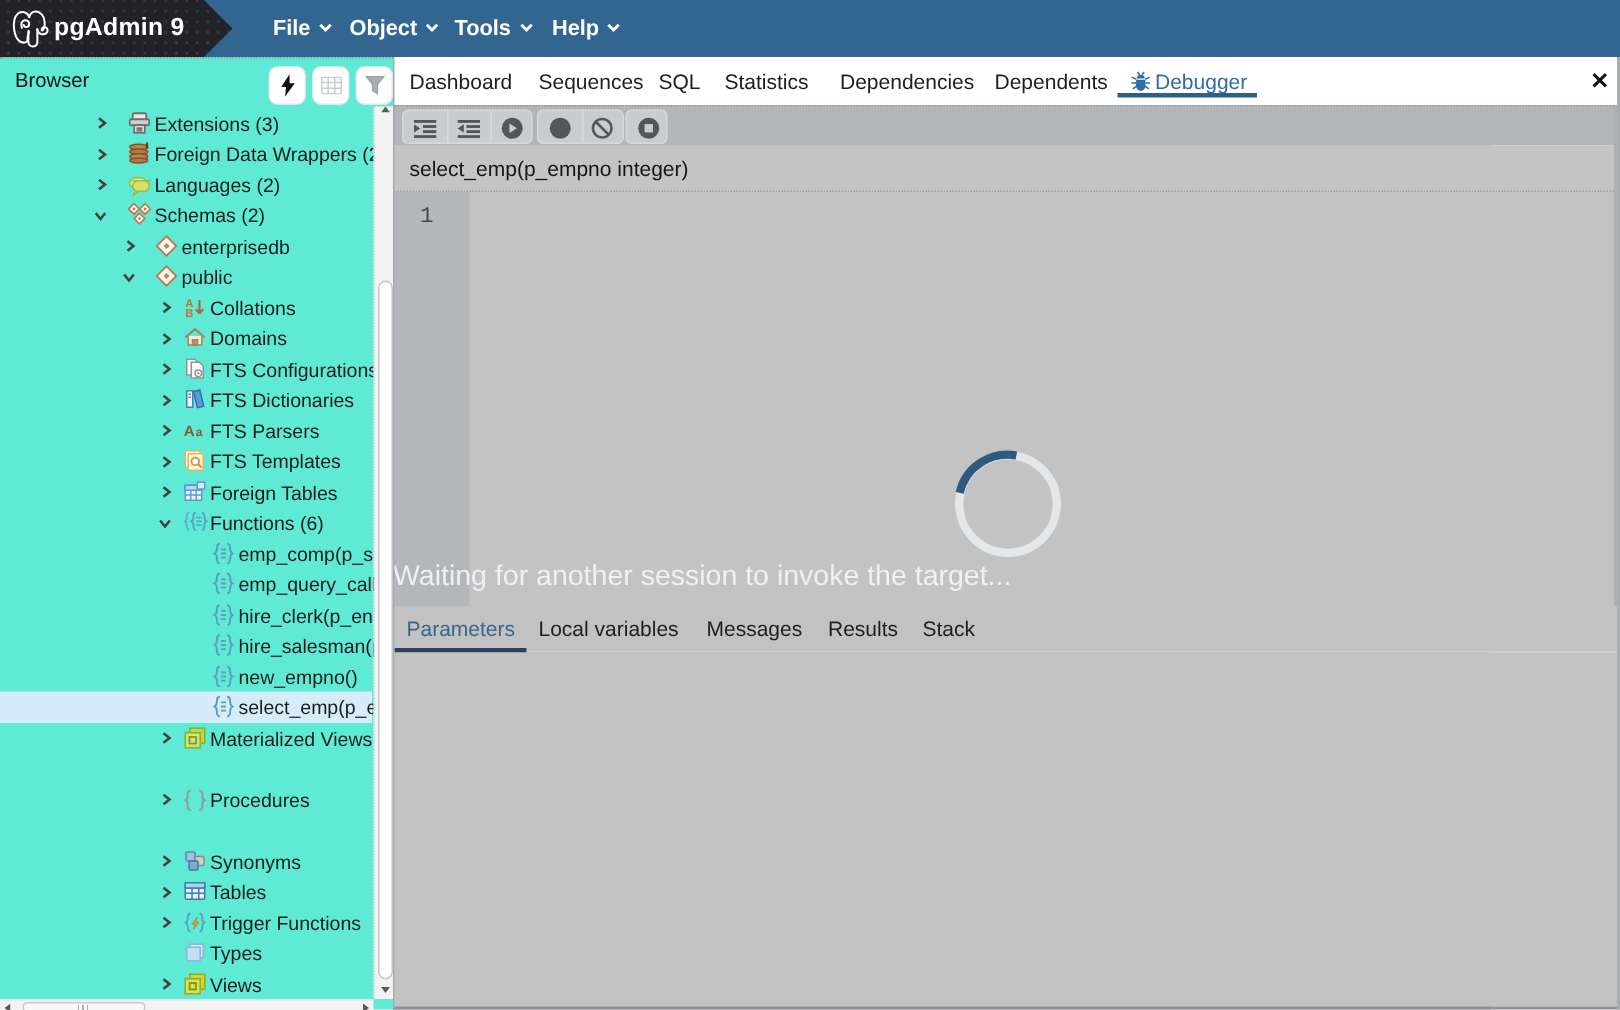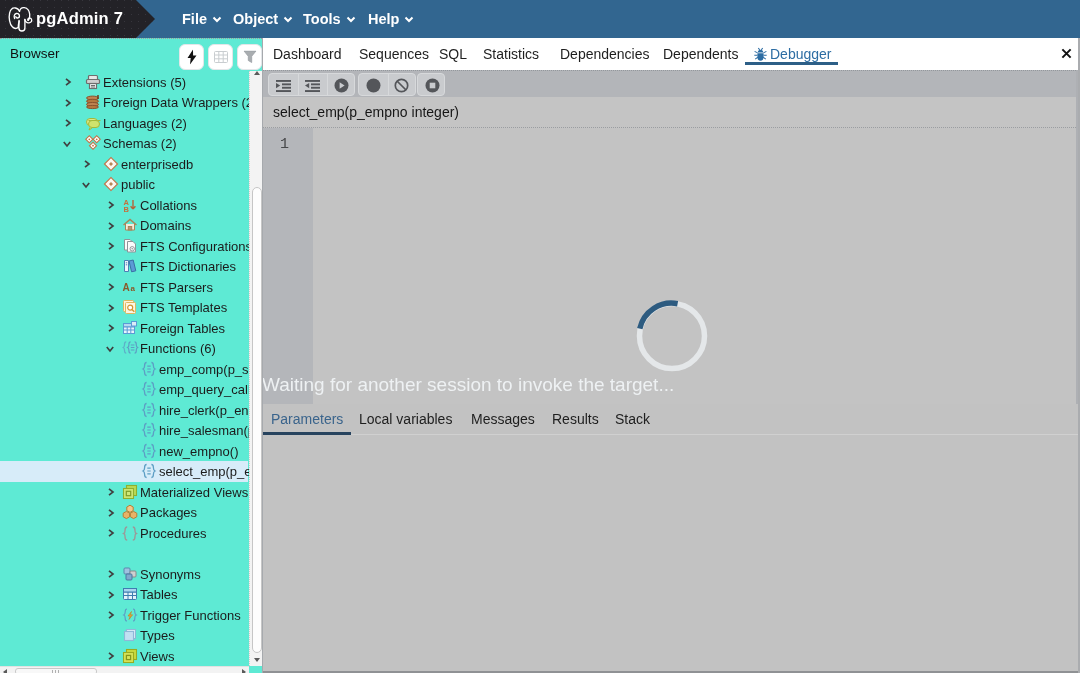--- a/index.html
+++ b/index.html
@@ -69,21 +69,21 @@
         <path d="M1.5 1.5L5 5l3.5-3.5" fill="none" stroke="#fff" stroke-width="2"></path>
       </svg></div>
  <div class="menu" style="left:303px">Tools<svg width="10" height="7" viewBox="0 0 10 7">
         <path d="M1.5 1.5L5 5l3.5-3.5" fill="none" stroke="#fff" stroke-width="2"></path>
       </svg></div>
  <div class="menu" style="left:368px">Help<svg width="10" height="7" viewBox="0 0 10 7">
         <path d="M1.5 1.5L5 5l3.5-3.5" fill="none" stroke="#fff" stroke-width="2"></path>
       </svg></div>
  <div id="brand"></div>
     <div id="branddots"></div>
- <div id="brandtxt">pgAdmin 7</div>
+ <div id="brandtxt">pgAdmin 9</div>
  <svg id="elephant" style="position:absolute;left:7px;top:4px" width="26" height="29" viewBox="0 0 26 29">
    <g fill="none" stroke="#fff" stroke-width="1.35" stroke-linecap="round" stroke-linejoin="round">
      <path d="M11.2 23.5c-1.8 1.3-4.2 1-5.9-.7C2.6 20 1.6 13.4 2.6 9.1 3.4 5.7 5.8 3.6 8.5 4c2 .3 3.4 1.7 4 3.4"></path>
      <path d="M12.5 7.4C13.1 5 15 3.4 17.3 3.7c2.9.4 5 3.1 5.4 6.5.3 2.4-.2 4.6-1.3 6.1"></path>
      <path d="M11.2 23.5c.1-2.6.4-4.6 1-6.3"></path>
      <path d="M12 16.5l-.1 7.3c0 1.9 1.3 3.2 3 3.2 1.8 0 3-1.3 3-3.1v-8.4"></path>
      <path d="M17.9 15.5c.2 2.2 1.9 3.6 4.1 3.3 1.8-.2 2.9-1.4 2.7-2.8-.2-1.2-1.3-2-2.5-1.8-1 .2-1.6 1-1.4 2"></path>
      <path d="M7.6 14.6c-1-2.4-.2-4.7 1.8-5.1 1.5-.3 2.8.6 3 2.1.2 1.2-.6 2.2-1.7 2.4-1 .1-1.8-.5-1.9-1.4"></path>
    </g>
  </svg>
@@ -119,21 +119,21 @@
         <span class="tico" style="left:85px;width:16px">
           <svg viewBox="0 0 16 16">
             <g fill="none" stroke="#6e6e6e" stroke-width="1.2">
               <rect x="3.5" y="1.5" width="9" height="5" rx="1" fill="#e8e8e8"></rect>
               <rect x="1.5" y="5.5" width="13" height="4" rx="1" fill="#cfcfcf"></rect>
               <rect x="4.5" y="9.5" width="7" height="5" fill="#f2f2f2"></rect>
               <path d="M6 11.5h4M6 13h4"></path>
             </g>
           </svg>
         </span>
-        <span class="tlab" style="left:103px">Extensions (5)</span>
+        <span class="tlab" style="left:103px">Extensions (3)</span>
       </div>
 <div class="trow" style="top:21.1px">
         <svg class="arr" style="left:63.5px" viewBox="0 0 8 8">
           <path d="M2 0.8L6 4 2 7.2" fill="none" stroke="#404040" stroke-width="1.7"></path>
         </svg>
         <span class="tico" style="left:85px;width:16px">
           <svg viewBox="0 0 16 16">
             <g stroke="#8a512e" stroke-width="1">
               <ellipse cx="7.5" cy="4" rx="6" ry="1.9" fill="#c08552"></ellipse>
               <ellipse cx="7.5" cy="7.2" rx="6" ry="1.9" fill="#b5793f"></ellipse>
@@ -403,35 +403,20 @@
           <path d="M2 0.8L6 4 2 7.2" fill="none" stroke="#404040" stroke-width="1.7"></path>
         </svg>
         <span class="tico" style="left:122px;width:16px">
           <svg viewBox="0 0 16 16">
             <rect x="4.5" y="1.5" width="10" height="10" fill="#bada55" stroke="#8faf2f" stroke-width="1.1"></rect>
             <rect x="1.5" y="4.5" width="10" height="10" fill="#cfe878" stroke="#8faf2f" stroke-width="1.1"></rect>
             <rect x="4.3" y="7.3" width="4.4" height="4.4" fill="none" stroke="#7d9c28" stroke-width="1.2"></rect>
           </svg>
         </span>
         <span class="tlab" style="left:140px">Materialized Views</span>
-      </div>
-<div class="trow" style="top:431.1px">
-        <svg class="arr" style="left:106.5px" viewBox="0 0 8 8">
-          <path d="M2 0.8L6 4 2 7.2" fill="none" stroke="#404040" stroke-width="1.7"></path>
-        </svg>
-        <span class="tico" style="left:122px;width:16px">
-          <svg viewBox="0 0 16 16">
-            <g fill="#f3c78a" stroke="#b97e33" stroke-width="1">
-              <path d="M8 1.2l3.2 1.8v3.6L8 8.4 4.8 6.6V3z"></path>
-              <path d="M4.4 7.4l3.2 1.8v3.6l-3.2 1.8-3.2-1.8V9.2z" fill="#e8b267"></path>
-              <path d="M11.6 7.4l3.2 1.8v3.6l-3.2 1.8-3.2-1.8V9.2z" fill="#e8b267"></path>
-            </g>
-          </svg>
-        </span>
-        <span class="tlab" style="left:140px">Packages</span>
       </div>
 <div class="trow" style="top:451.6px">
         <svg class="arr" style="left:106.5px" viewBox="0 0 8 8">
           <path d="M2 0.8L6 4 2 7.2" fill="none" stroke="#404040" stroke-width="1.7"></path>
         </svg>
         <span class="tico" style="left:122px;width:16px">
           <svg viewBox="0 0 16 16">
             <g fill="none" stroke="#8a8a8a" stroke-width="1.4">
               <path d="M5.2 2C3 2 3 4 3 5.5 3 7 3.1 8 1.8 8.5 3.1 9 3 10 3 11.5 3 13 3 15 5.2 15" stroke="#9a9a9a"></path>
               <path d="M10.8 2c2.2 0 2.2 2 2.2 3.5 0 1.5-.1 2.5 1.2 3-1.3.5-1.2 1.5-1.2 3 0 1.5 0 3.5-2.2 3.5" stroke="#9a9a9a"></path>

